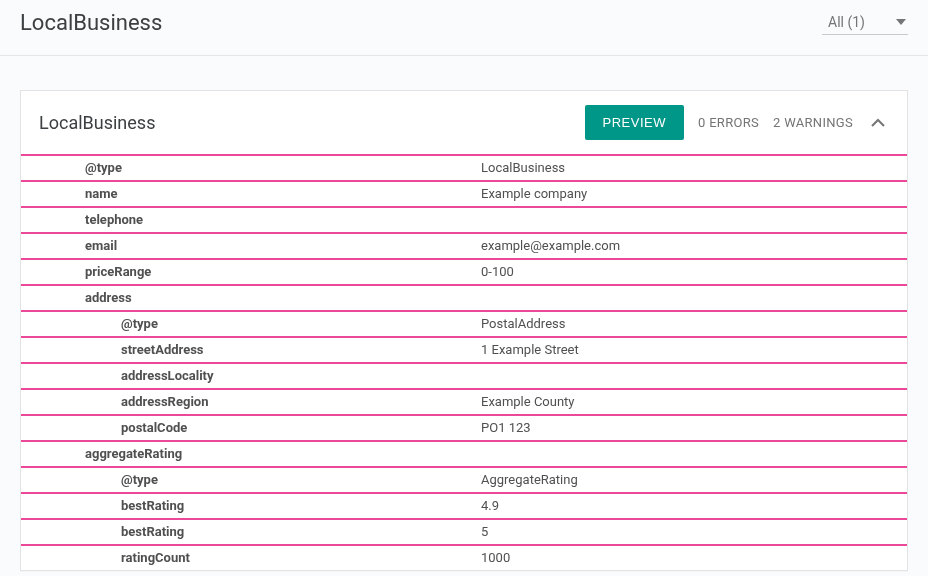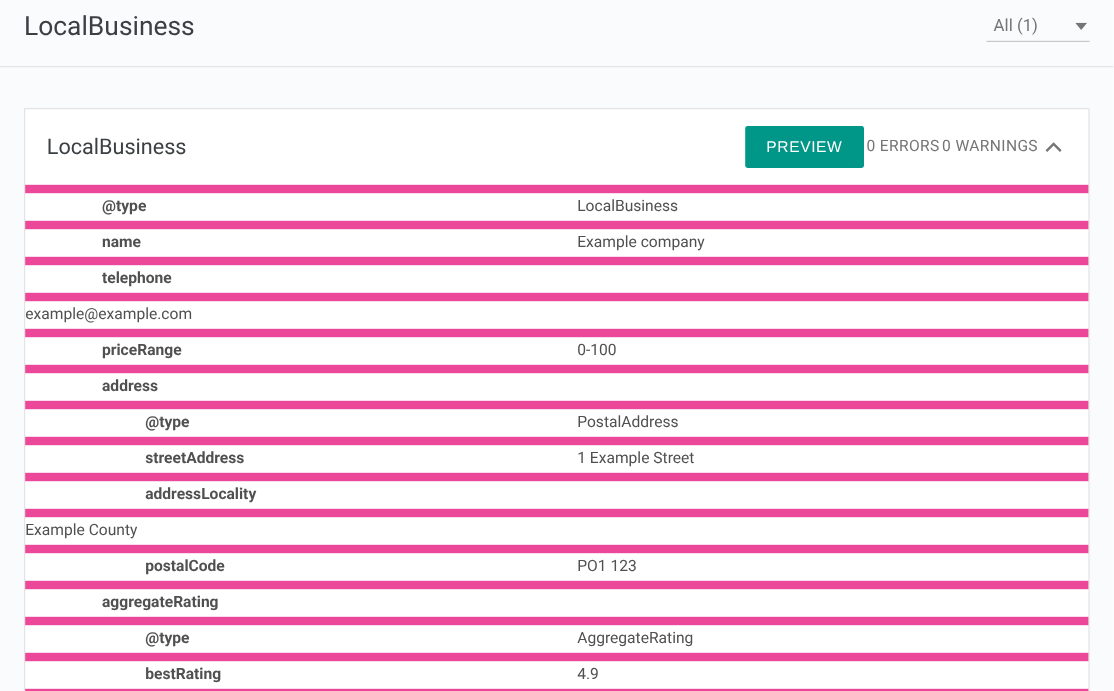--- a/index.html
+++ b/index.html
@@ -59,21 +59,21 @@
     padding: 14px 18px 14px 18px;
   }
   .card-title {
     font-size: 18px;
     color: #3c4043;
     font-weight: 400;
   }
   .header-right {
     display: flex;
     align-items: center;
-    gap: 2px;
+    gap: 14px;
   }
   .btn-preview {
     background: #009688;
     color: #fff;
     border: none;
     font-size: 13px;
     font-weight: 500;
     letter-spacing: 0.5px;
     padding: 10px 18px;
     border-radius: 2px;
@@ -89,24 +89,24 @@
     background: none;
     border: none;
     cursor: pointer;
     padding: 4px;
     color: #757575;
   }
   .collapse-btn svg { display: block; }
 
   .rows .row {
     display: flex;
-    border-top: 7px solid #ec4899;
+    border-top: 2px solid #ec4899;
     font-size: 13px;
     min-height: 26px;
-    align-items: flex-end;
+    align-items: flex-start;
   }
   .row .key {
     flex: 0 0 460px;
     font-weight: 700;
     color: #505050;
     padding: 4px 0 4px 0;
   }
   .row .val {
     flex: 1;
     color: #505050;
@@ -135,21 +135,21 @@
   <div class="divider"></div>
 
   <div class="card-wrap">
     <div class="card">
 
       <div class="card-header">
         <div class="card-title">LocalBusiness</div>
         <div class="header-right">
           <button class="btn-preview">PREVIEW</button>
           <span class="status-text">0 ERRORS</span>
-          <span class="status-text">0 WARNINGS</span>
+          <span class="status-text">2 WARNINGS</span>
           <button class="collapse-btn">
             <span>
               <svg width="14" height="9" viewBox="0 0 14 9">
                   <path d="M1 8 L7 2 L13 8" stroke="#757575" stroke-width="2" fill="none"></path>
                 </svg>
             </span>
           </button>
         </div>
       </div>
 
@@ -160,20 +160,21 @@
           <div class="val">LocalBusiness</div>
         </div>
         <div class="row indent-1">
           <div class="key">name</div>
           <div class="val">Example company</div>
         </div>
         <div class="row indent-1">
           <div class="key">telephone</div>
         </div>
         <div class="row indent-1">
+          <div class="key">email</div>
           <div class="val">example@example.com</div>
         </div>
         <div class="row indent-1">
           <div class="key">priceRange</div>
           <div class="val">0-100</div>
         </div>
 
         <div class="row indent-1">
           <div class="key">address</div>
           <div class="val"></div>
@@ -183,20 +184,21 @@
           <div class="val">PostalAddress</div>
         </div>
         <div class="row indent-2">
           <div class="key">streetAddress</div>
           <div class="val">1 Example Street</div>
         </div>
         <div class="row indent-2">
           <div class="key">addressLocality</div>
         </div>
         <div class="row indent-2">
+          <div class="key">addressRegion</div>
           <div class="val">Example County</div>
         </div>
         <div class="row indent-2">
           <div class="key">postalCode</div>
           <div class="val">PO1 123</div>
         </div>
 
         <div class="row indent-1">
           <div class="key">aggregateRating</div>
           <div class="val"></div>

